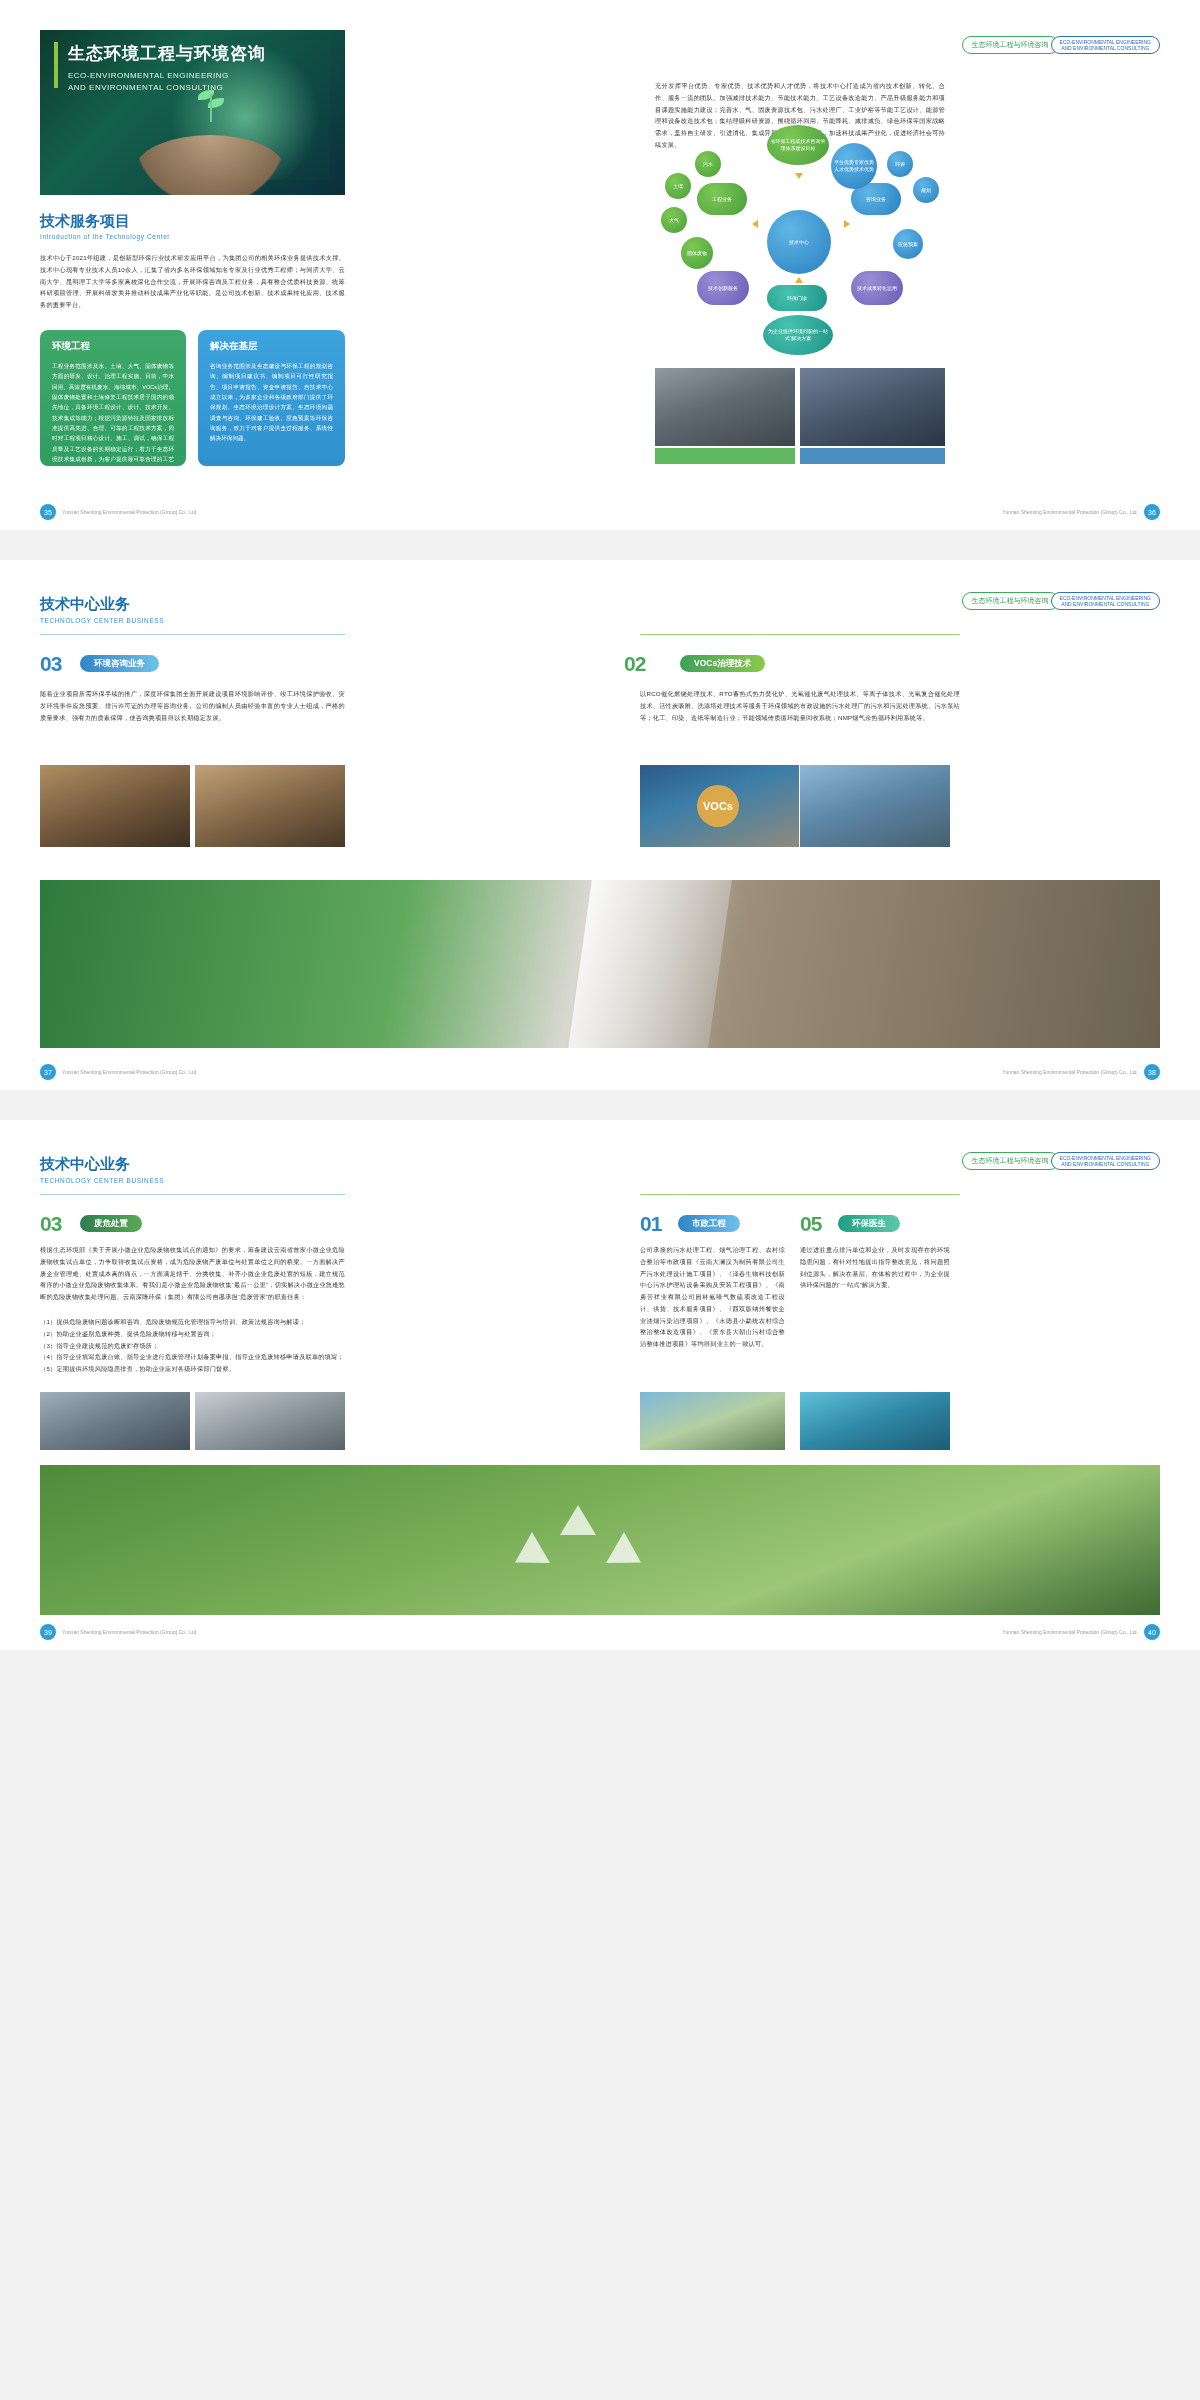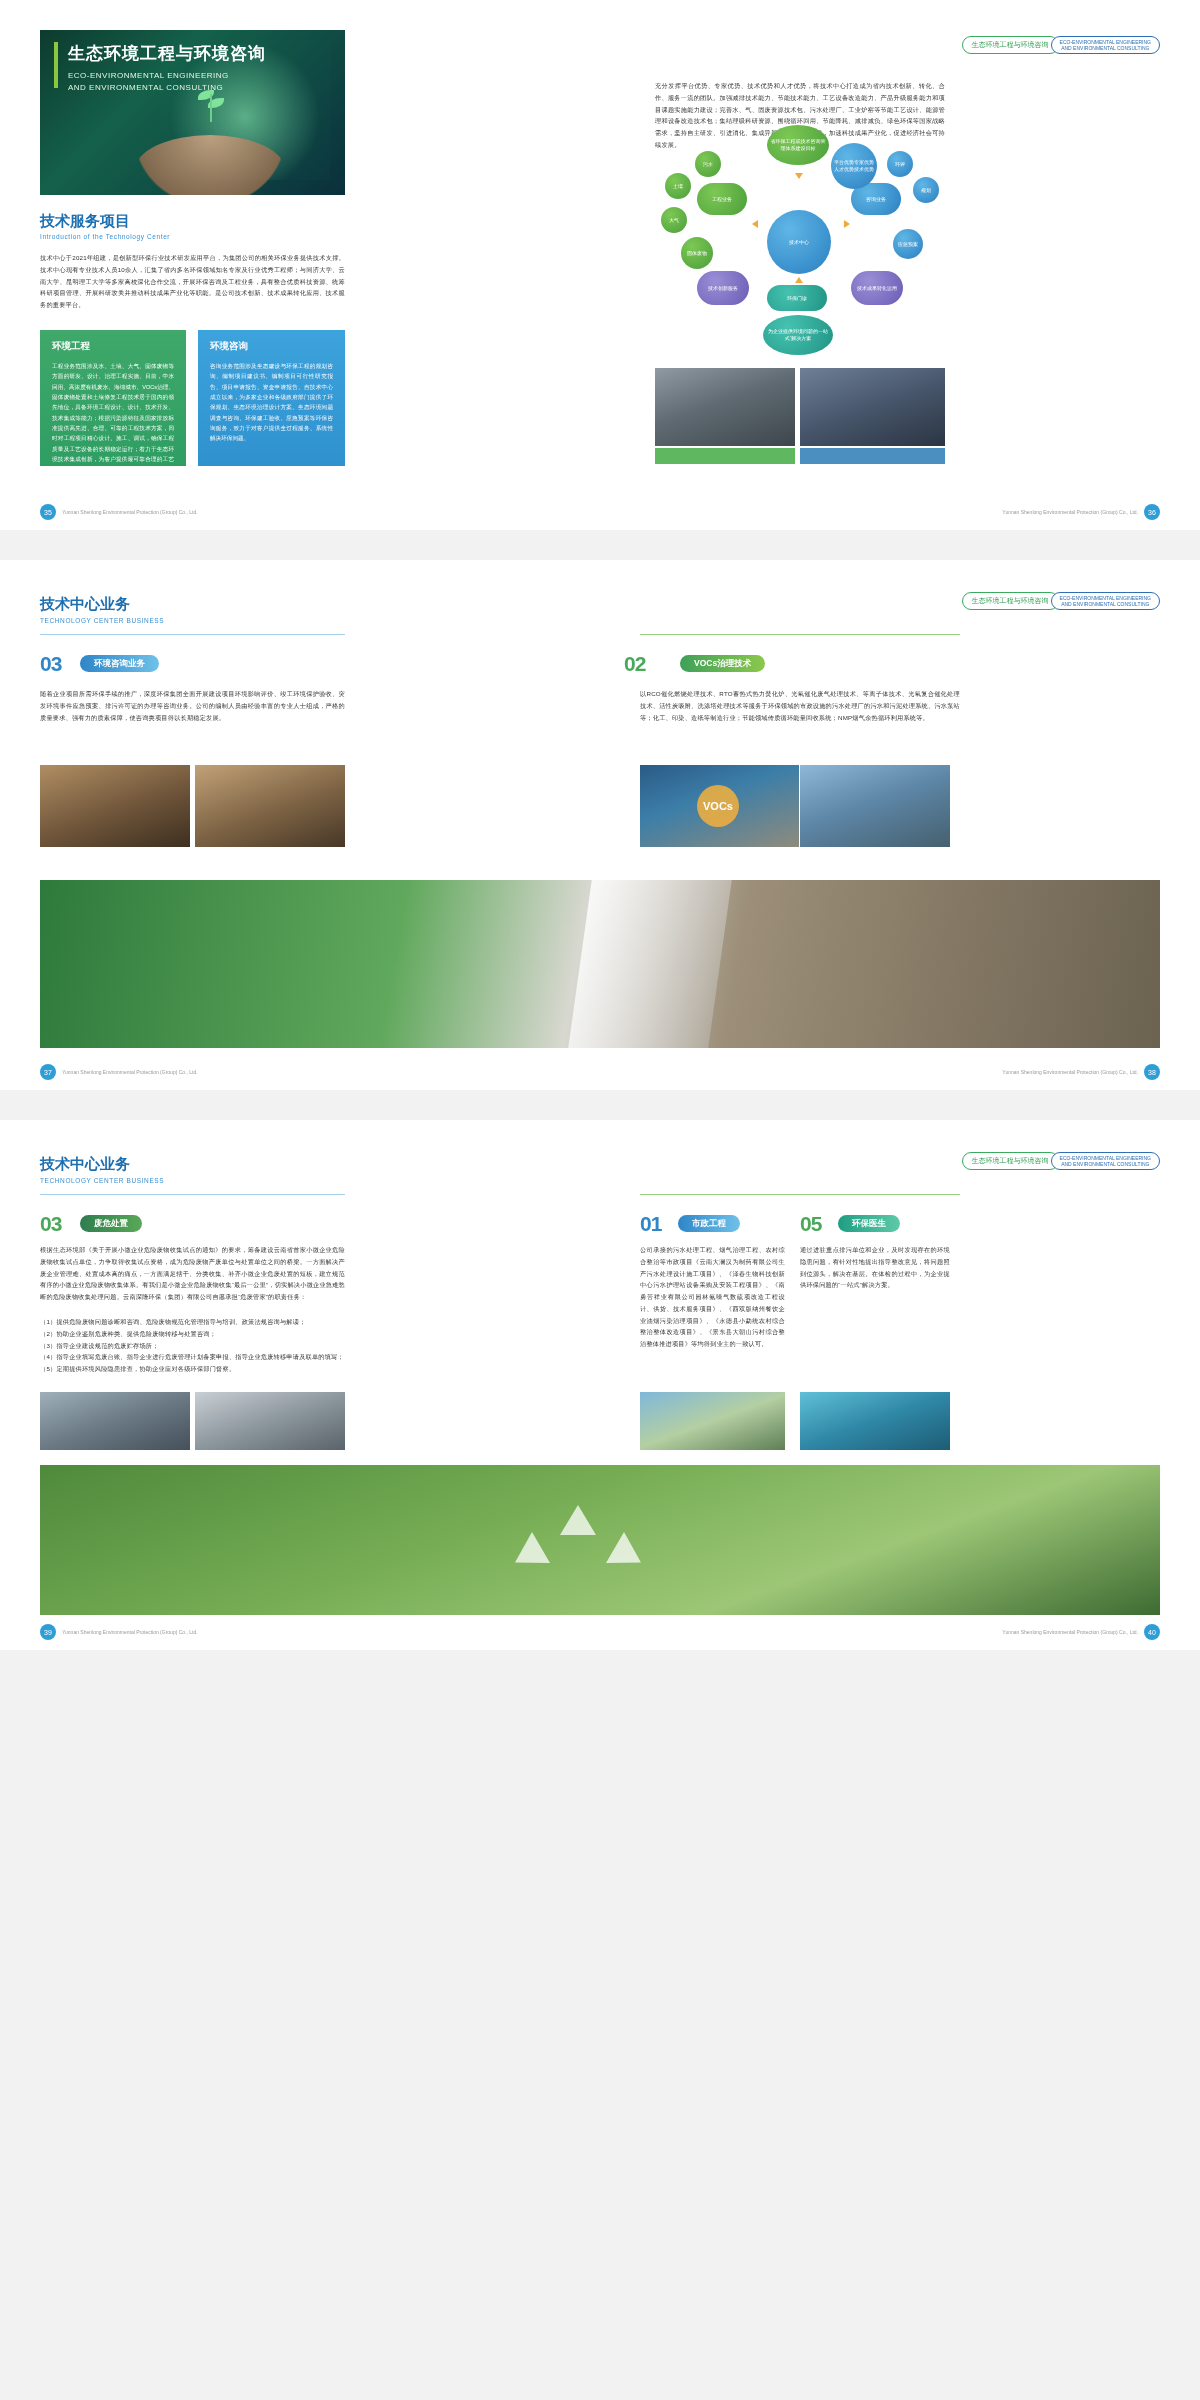--- a/index.html
+++ b/index.html
@@ -162,21 +162,21 @@
     font-size: 6.2px;
     line-height: 1.9;
     color: #333;
     text-align: justify;
     letter-spacing: .2px;
   }
 
   
   .card {
     position: absolute;
-    border-radius: 0;
+    border-radius: 8px;
     color: #fff;
     padding: 10px 12px;
     overflow: hidden;
   }
   .card.green { background: linear-gradient(180deg,#3fa86a,#2f9e63); }
   .card.blue  { background: linear-gradient(180deg,#3da3dc,#2f92cf); }
   .card h4 {
     font-size: 9.5px;
     margin-bottom: 8px;
     font-weight: bold;
@@ -302,21 +302,21 @@
     <div class="sec-title-en" style="left:40px; top:233px;">Introduction of the Technology Center</div>
 
     <div class="body-text" style="left:40px; top:252px; width:305px;">技术中心于2021年组建，是创新型环保行业技术研发应用平台，为集团公司的相关环保业务提供技术支撑。技术中心现有专业技术人员10余人，汇集了省内多名环保领域知名专家及行业优秀工程师；与同济大学、云南大学、昆明理工大学等多家高校深化合作交流，开展环保咨询及工程业务，具有整合优质科技资源、统筹科研项目管理、开展科研攻关并推动科技成果产业化等职能。是公司技术创新、技术成果转化应用、技术服务的重要平台。</div>
 
     <div class="card green" style="left:40px; top:330px; width:146px; height:136px;">
       <h4>环境工程</h4>
       <p>工程业务范围涉及水、土壤、大气、固体废物等方面的研发、设计、治理工程实施、目前，中水回用、高浓度有机废水、海绵城市、VOCs治理、固体废物处置和土壤修复工程技术居于国内的领先地位，具备环境工程设计、设计、技术开发、技术集成等能力；根据污染源特征及国家排放标准提供高先进、合理、可靠的工程技术方案，同时对工程项目精心设计、施工、调试，确保工程质量及工艺设备的长期稳定运行；着力于生态环境技术集成创新，为客户提供最可靠合理的工艺及设备集成，达到最好的治理效果。</p>
     </div>
 
     <div class="card blue" style="left:198px; top:330px; width:147px; height:136px;">
-      <h4>环境咨询</h4>
+      <h4>解决在基层</h4>
       <p>咨询业务范围涉及生态建设与环保工程的规划咨询、编制项目建议书、编制项目可行性研究报告、项目申请报告、资金申请报告、自技术中心成立以来，为多家企业和各级政府部门提供了环保规划、生态环境治理设计方案、生态环境问题调查与咨询、环保建工验收、应急预案等环保咨询服务，致力于对客户提供全过程服务、系统性解决环保问题。</p>
     </div>
 
     <div class="footer">
       <div class="pagebubble" style="left:40px;">35</div>
       <div class="footer-text" style="left:62px;">Yunnan Shenlong Environmental Protection (Group) Co., Ltd.</div>
     </div>
   </div>
 
   <div class="page right">

